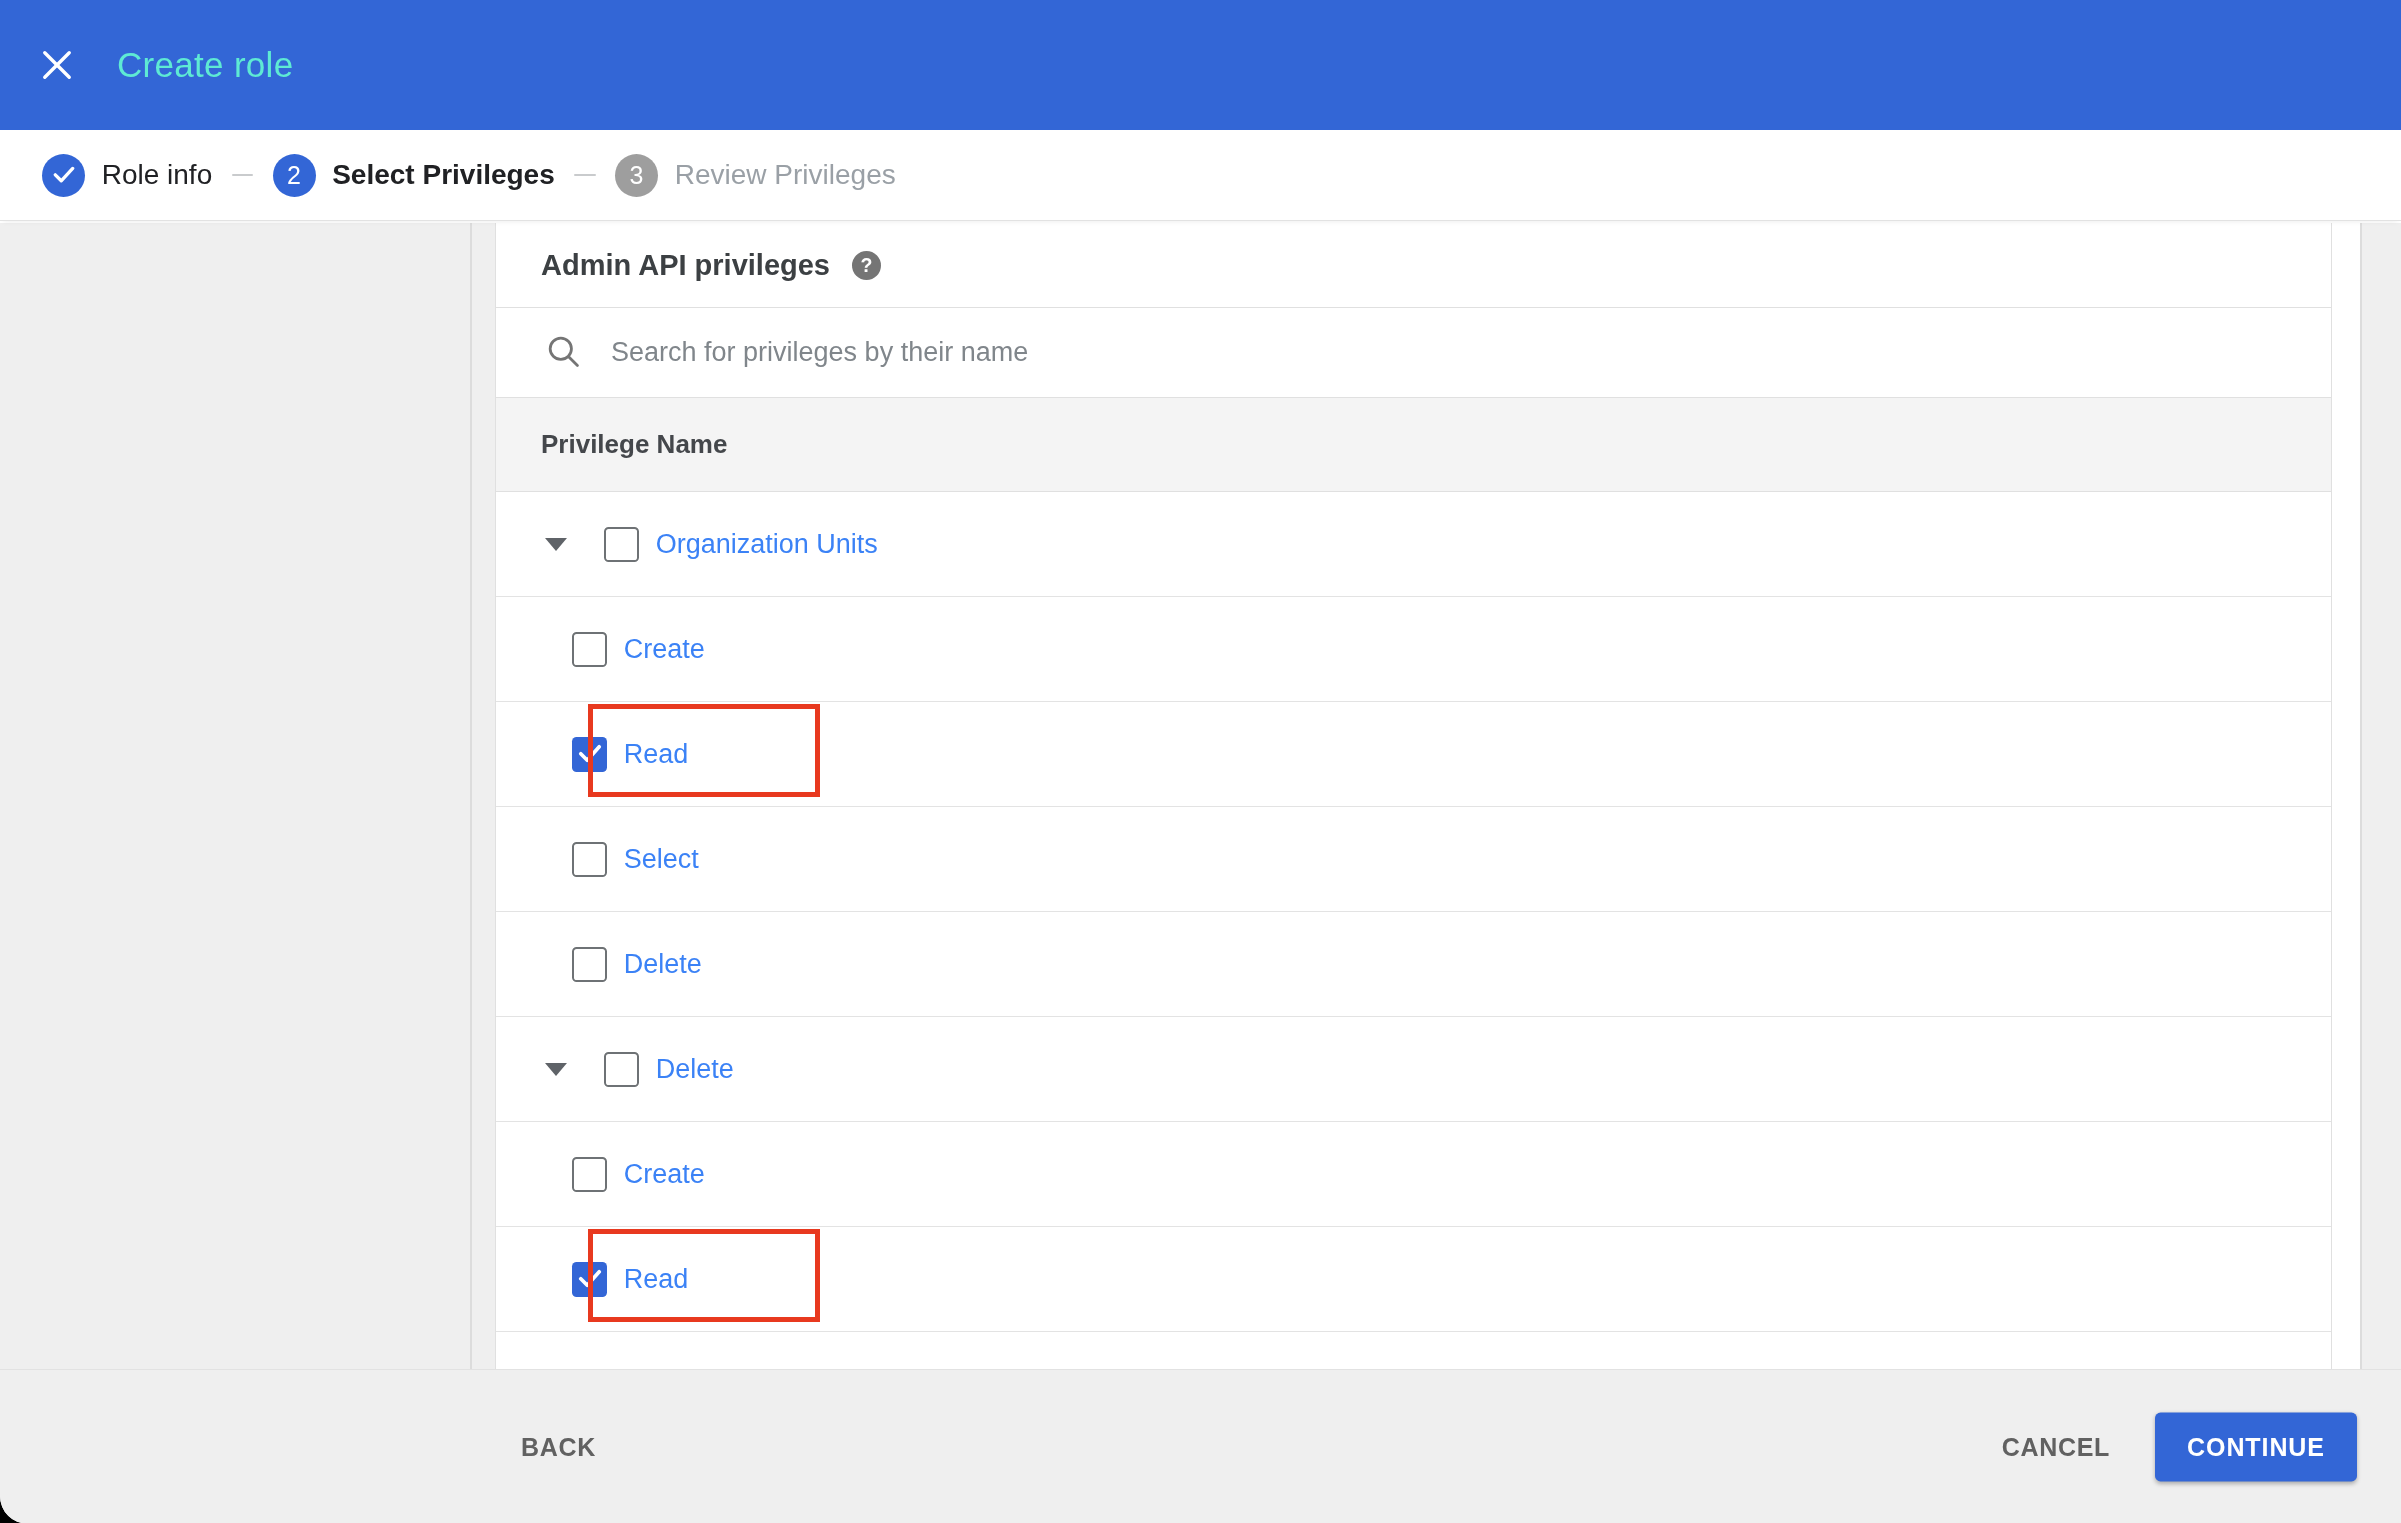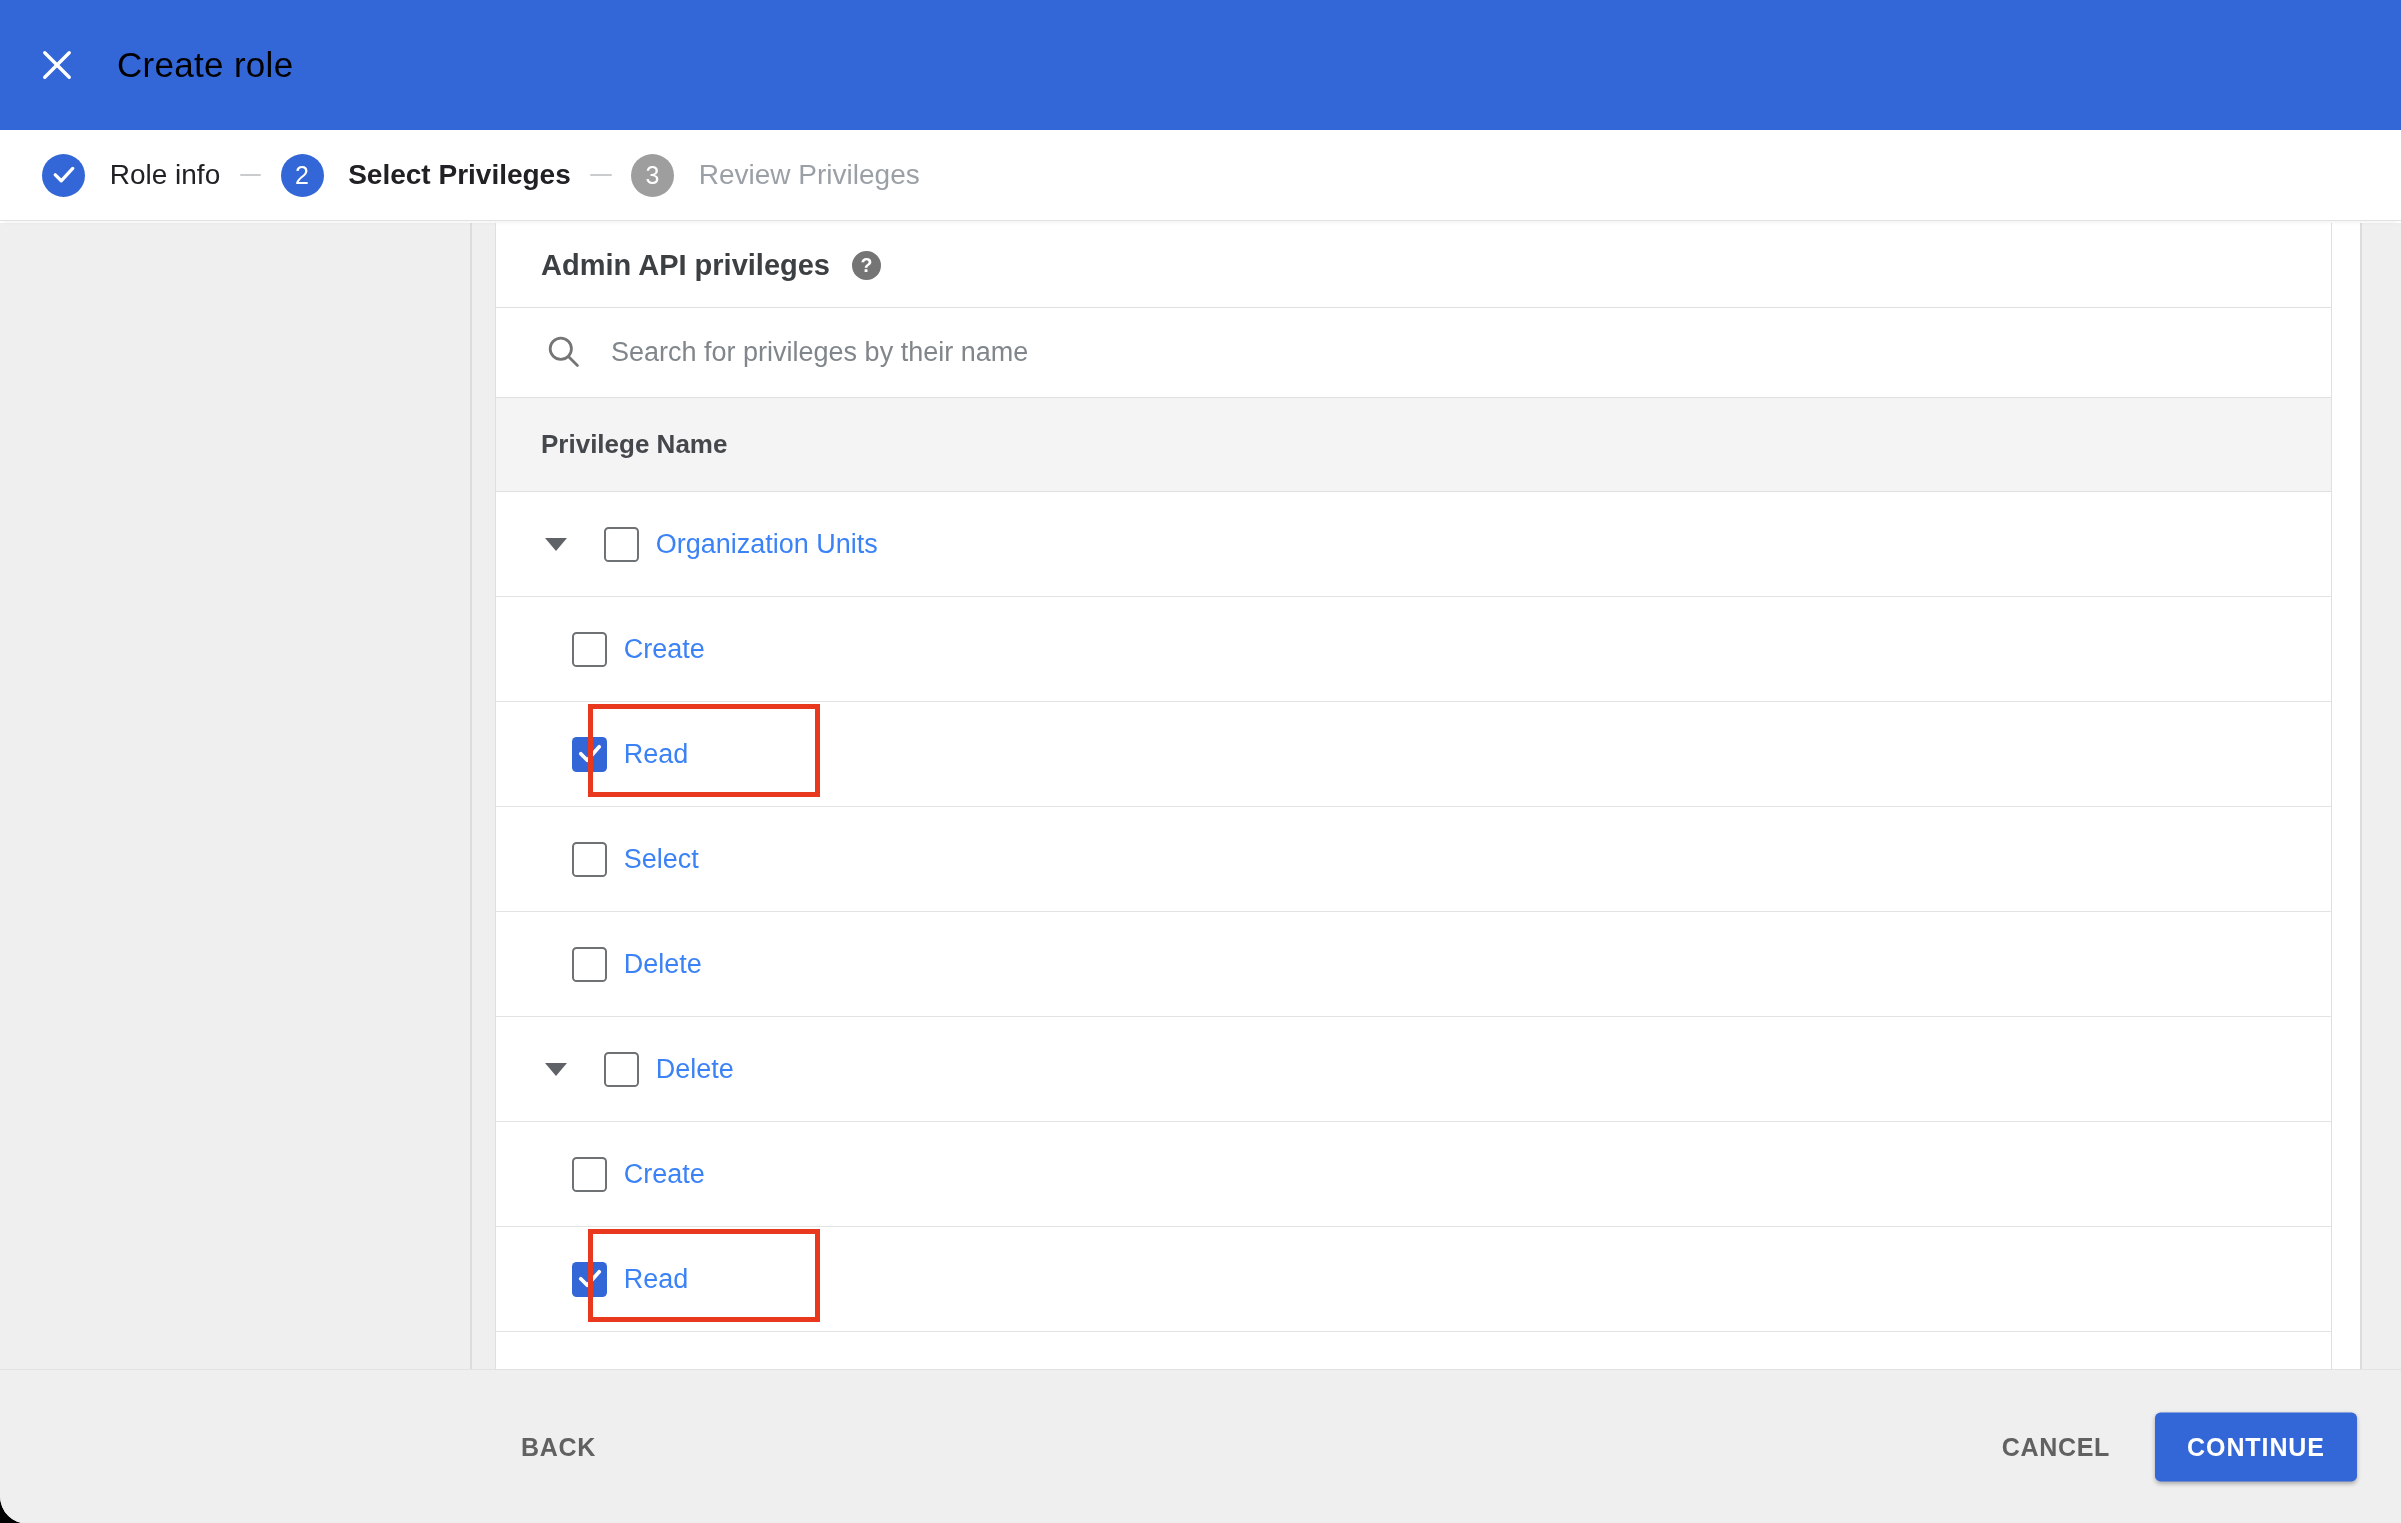--- a/index.html
+++ b/index.html
@@ -9,29 +9,29 @@
     position:relative; width:2401px; height:1524px; background:#fff;
     overflow:hidden; border-bottom-left-radius:28px;
   }
 
   
   .appbar {
     position:absolute; top:0; left:0; width:100%; height:130px;
     background:#3366d6; display:flex; align-items:center; padding-left:41px;
   }
   .close-x { width:32px; height:32px; cursor:pointer; flex:0 0 auto; }
-  .appbar-title { color:#000000; font-size:35px; font-weight:400; margin-left:44px; letter-spacing:0.3px; }
+  .appbar-title { color:#5eead4; font-size:35px; font-weight:400; margin-left:44px; letter-spacing:0.3px; }
 
   
   .stepbar {
     position:absolute; top:130px; left:0; width:100%; height:91px; background:#fff;
     border-bottom:1.9px solid #e2e2e2; box-shadow:0 3.7px 5.6px -2.8px rgba(0,0,0,0.08);
     display:flex; align-items:center; padding-left:42px; z-index:5;
   }
-  .step { display:flex; align-items:center;gap:8px; }
+  .step { display:flex; align-items:center; }
   .step-circle {
     width:43px; height:43px; border-radius:50%; color:#fff; font-size:25px;
     display:flex; align-items:center; justify-content:center; flex:0 0 auto;
   }
   .step-circle.blue { background:#3366d6; }
   .step-circle.gray { background:#9e9e9e; }
   .step-label { margin-left:16.7px; font-size:28px; color:#202124; }
   .step-label.active { font-weight:700; }
   .step-label.upcoming { color:#9aa0a6; }
   .step-dash { width:21.3px; height:2.8px; background:#c9cbcd; margin:0 19.5px; border-radius:1.9px; }

